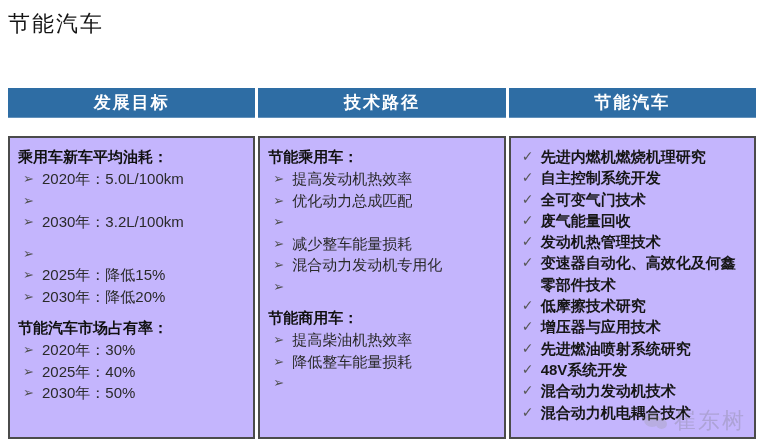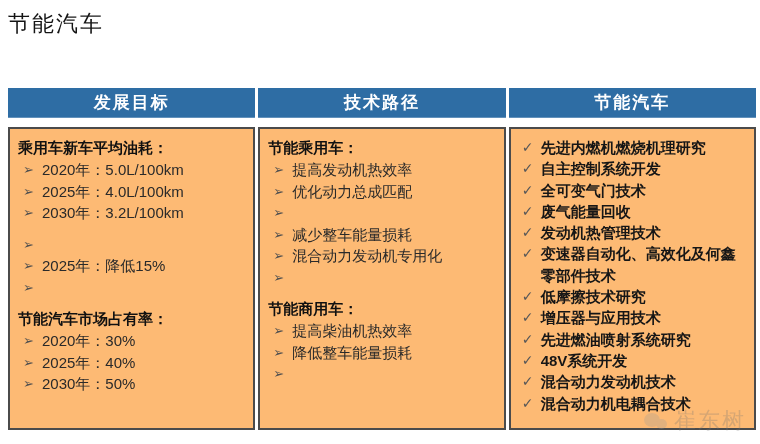--- a/index.html
+++ b/index.html
@@ -24,24 +24,24 @@
 
   .col-header {
     height: 30px; line-height: 30px;
     background: #2E6DA4;
     color: #ffffff; font-weight: bold; font-size: 17px;
     text-align: center; letter-spacing: 2px;
     box-shadow: inset 0 -1px 0 rgba(255,255,255,0.25);
   }
 
   .col-box {
-    margin-top: 9px;
+    margin-top: 18px;
     height: 303px; box-sizing: border-box;
     border: 2px solid #4b4b4b;
-    background: #fdba74;
+    background: #c4b5fd;
     padding: 8px 5px 6px 8px;
   }
 
   .sec + .sec { margin-top: 10px; }
   .sec-heading {
     font-weight: bold; font-size: 15px; color: #111;
     line-height: 1.4; margin-bottom: 1px;
   }
 
   .li { display: flex; align-items: flex-start; font-size: 15px; color: #2a2a2a; line-height: 1.44; }
@@ -83,38 +83,38 @@
       <div class="col-box">
 
         <div class="sec">
           <div class="sec-heading">乘用车新车平均油耗：</div>
           <div class="li">
               <span class="marker">➢</span>
               <span class="li-text">2020年：5.0L/100km</span>
             </div>
           <div class="li">
               <span class="marker">➢</span>
-              <span class="li-text">2025年：4.0L/100km</span>
             </div>
           <div class="li">
               <span class="marker">➢</span>
               <span class="li-text">2030年：3.2L/100km</span>
             </div>
         </div>
 
         <div class="sec">
           <div class="li">
               <span class="marker">➢</span>
             </div>
           <div class="li">
               <span class="marker">➢</span>
               <span class="li-text">2025年：降低15%</span>
             </div>
           <div class="li">
               <span class="marker">➢</span>
+              <span class="li-text">2030年：降低20%</span>
             </div>
         </div>
 
         <div class="sec">
           <div class="sec-heading">节能汽车市场占有率：</div>
           <div class="li">
               <span class="marker">➢</span>
               <span class="li-text">2020年：30%</span>
             </div>
           <div class="li">

